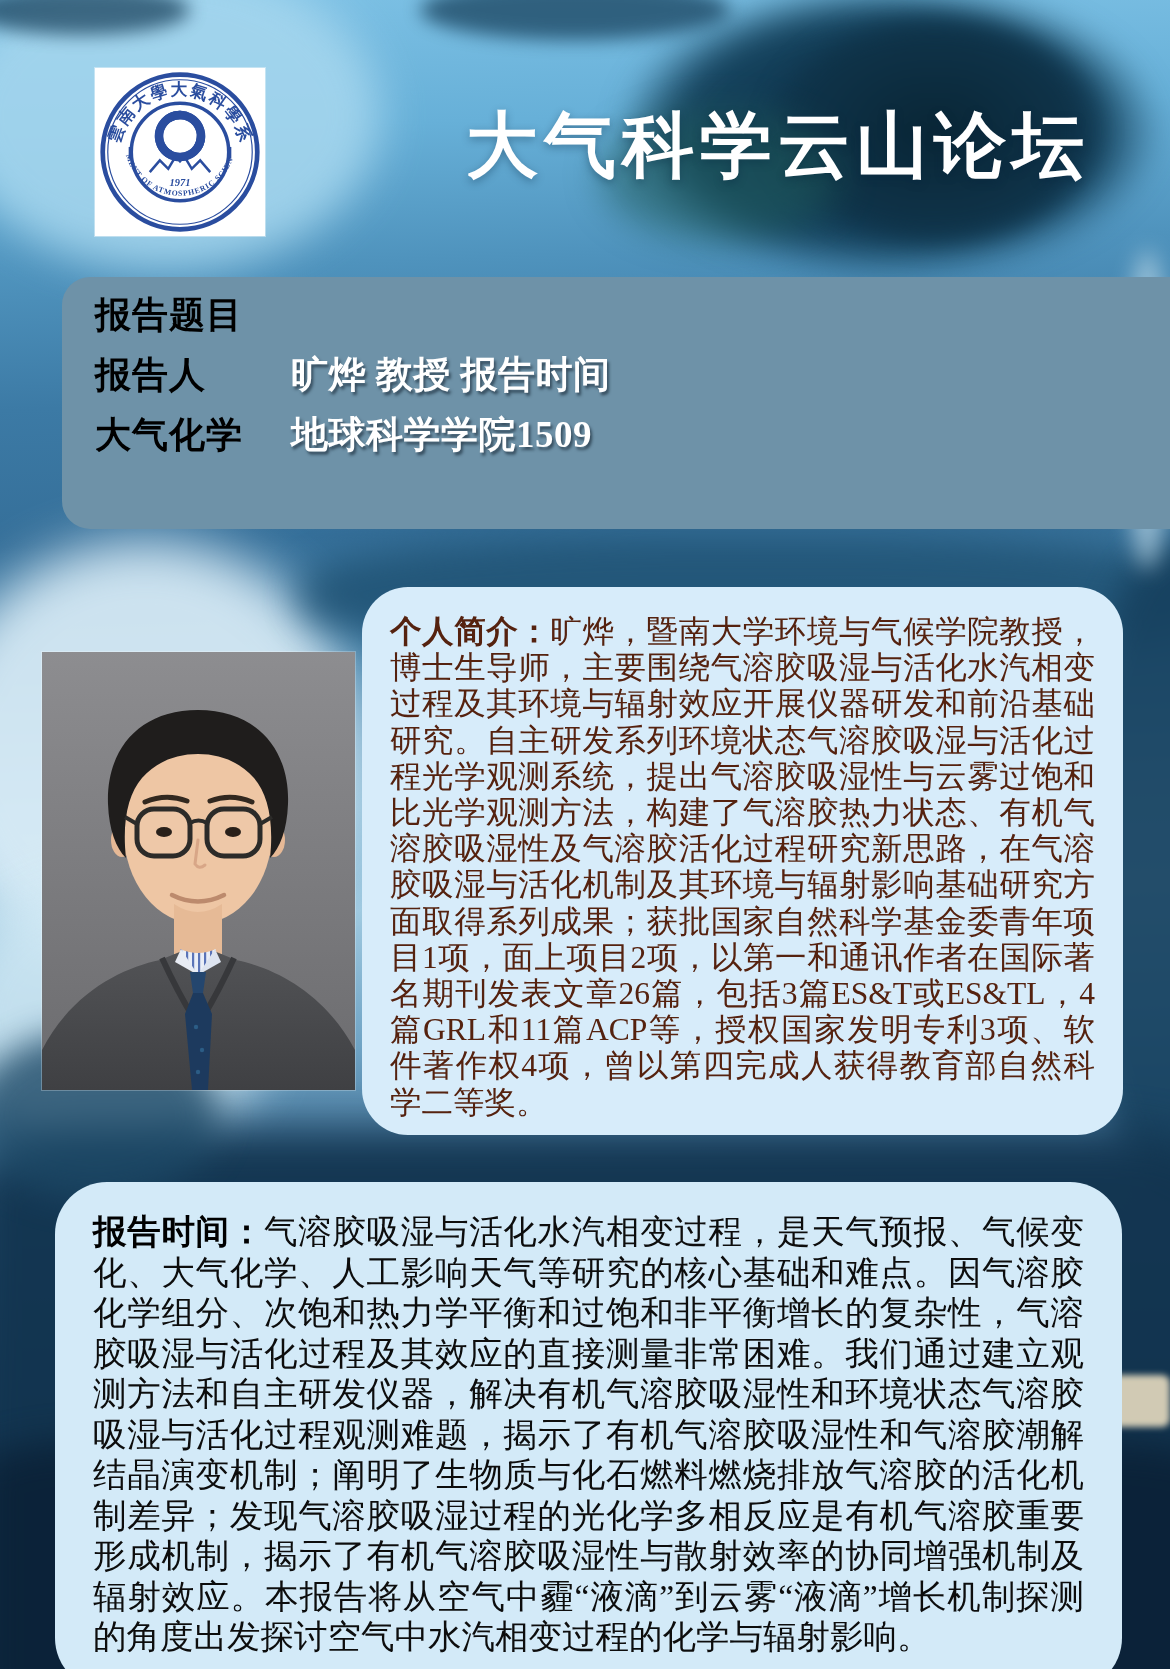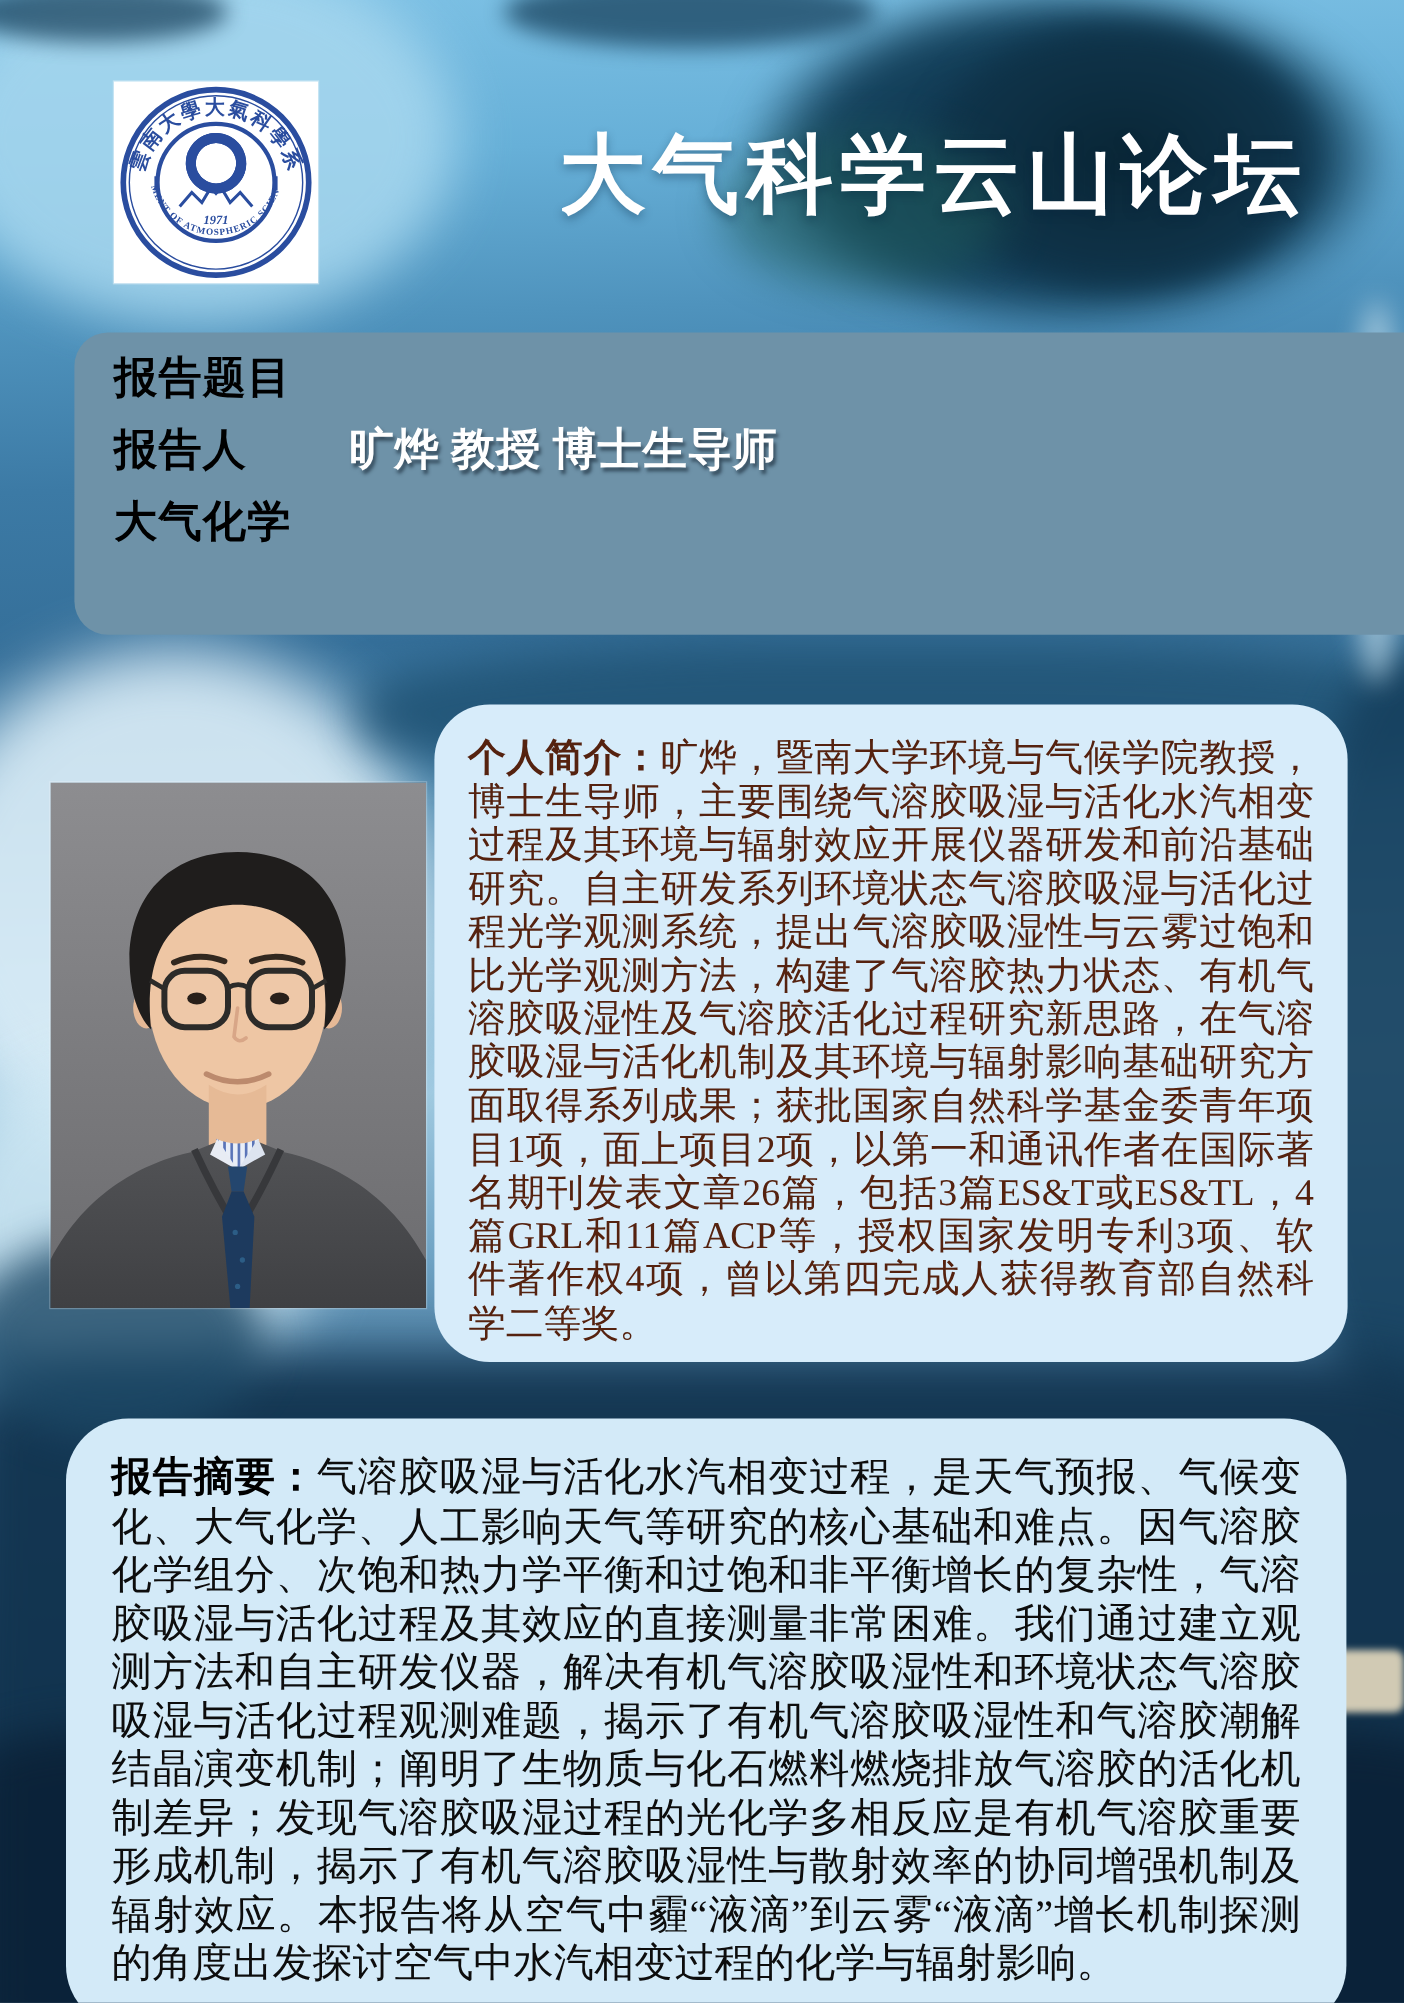--- a/index.html
+++ b/index.html
@@ -142,24 +142,25 @@
   </div>
 
   <h1 class="forum-title">大气科学云山论坛</h1>
 
   <section class="info-panel">
     <div class="info-row">
       <span class="info-label">报告题目</span>
     </div>
     <div class="info-row">
       <span class="info-label">报告人</span>
-      <span class="info-value">旷烨 教授 博士生导师</span>
+      <span class="info-value">旷烨 教授 报告时间</span>
     </div>
     <div class="info-row">
       <span class="info-label">大气化学</span>
+      <span class="info-value">地球科学学院1509</span>
     </div>
   </section>
 
   <div class="photo">
     <svg viewBox="0 0 313 438" width="313" height="438">
       <defs>
         <linearGradient id="pbg" x1="0" y1="0" x2="0" y2="1">
           <stop offset="0" stop-color="#8d8d90"></stop>
           <stop offset="1" stop-color="#6b6b6e"></stop>
         </linearGradient>
@@ -217,16 +218,16 @@
       <circle cx="160" cy="398" r="2.2" fill="#2c5d86"></circle>
       <circle cx="156" cy="420" r="2.2" fill="#2c5d86"></circle>
     </svg>
   </div>
 
   <section class="bio-box">
     <p><strong>个人简介：</strong><span>旷烨，暨南大学环境与气候学院教授，博士生导师，主要围绕气溶胶吸湿与活化水汽相变过程及其环境与辐射效应开展仪器研发和前沿基础研究。自主研发系列环境状态气溶胶吸湿与活化过程光学观测系统，提出气溶胶吸湿性与云雾过饱和比光学观测方法，构建了气溶胶热力状态、有机气溶胶吸湿性及气溶胶活化过程研究新思路，在气溶胶吸湿与活化机制及其环境与辐射影响基础研究方面取得系列成果；获批国家自然科学基金委青年项目1项，面上项目2项，以第一和通讯作者在国际著名期刊发表文章26篇，包括3篇ES&amp;T或ES&amp;TL，4篇GRL和11篇ACP等，授权国家发明专利3项、软件著作权4项，曾以第四完成人获得教育部自然科学二等奖。</span></p>
   </section>
 
   <section class="abstract-box">
-    <p><strong>报告摘要：</strong><span>气溶胶吸湿与活化水汽相变过程，是天气预报、气候变化、大气化学、人工影响天气等研究的核心基础和难点。因气溶胶化学组分、次饱和热力学平衡和过饱和非平衡增长的复杂性，气溶胶吸湿与活化过程及其效应的直接测量非常困难。我们通过建立观测方法和自主研发仪器，解决有机气溶胶吸湿性和环境状态气溶胶吸湿与活化过程观测难题，揭示了有机气溶胶吸湿性和气溶胶潮解结晶演变机制；阐明了生物质与化石燃料燃烧排放气溶胶的活化机制差异；发现气溶胶吸湿过程的光化学多相反应是有机气溶胶重要形成机制，揭示了有机气溶胶吸湿性与散射效率的协同增强机制及辐射效应。本报告将从空气中霾“液滴”到云雾“液滴”增长机制探测的角度出发探讨空气中水汽相变过程的化学与辐射影响。</span></p>
+    <p><strong>报告时间：</strong><span>气溶胶吸湿与活化水汽相变过程，是天气预报、气候变化、大气化学、人工影响天气等研究的核心基础和难点。因气溶胶化学组分、次饱和热力学平衡和过饱和非平衡增长的复杂性，气溶胶吸湿与活化过程及其效应的直接测量非常困难。我们通过建立观测方法和自主研发仪器，解决有机气溶胶吸湿性和环境状态气溶胶吸湿与活化过程观测难题，揭示了有机气溶胶吸湿性和气溶胶潮解结晶演变机制；阐明了生物质与化石燃料燃烧排放气溶胶的活化机制差异；发现气溶胶吸湿过程的光化学多相反应是有机气溶胶重要形成机制，揭示了有机气溶胶吸湿性与散射效率的协同增强机制及辐射效应。本报告将从空气中霾“液滴”到云雾“液滴”增长机制探测的角度出发探讨空气中水汽相变过程的化学与辐射影响。</span></p>
   </section>
 
 </div>
 
 </body></html>

